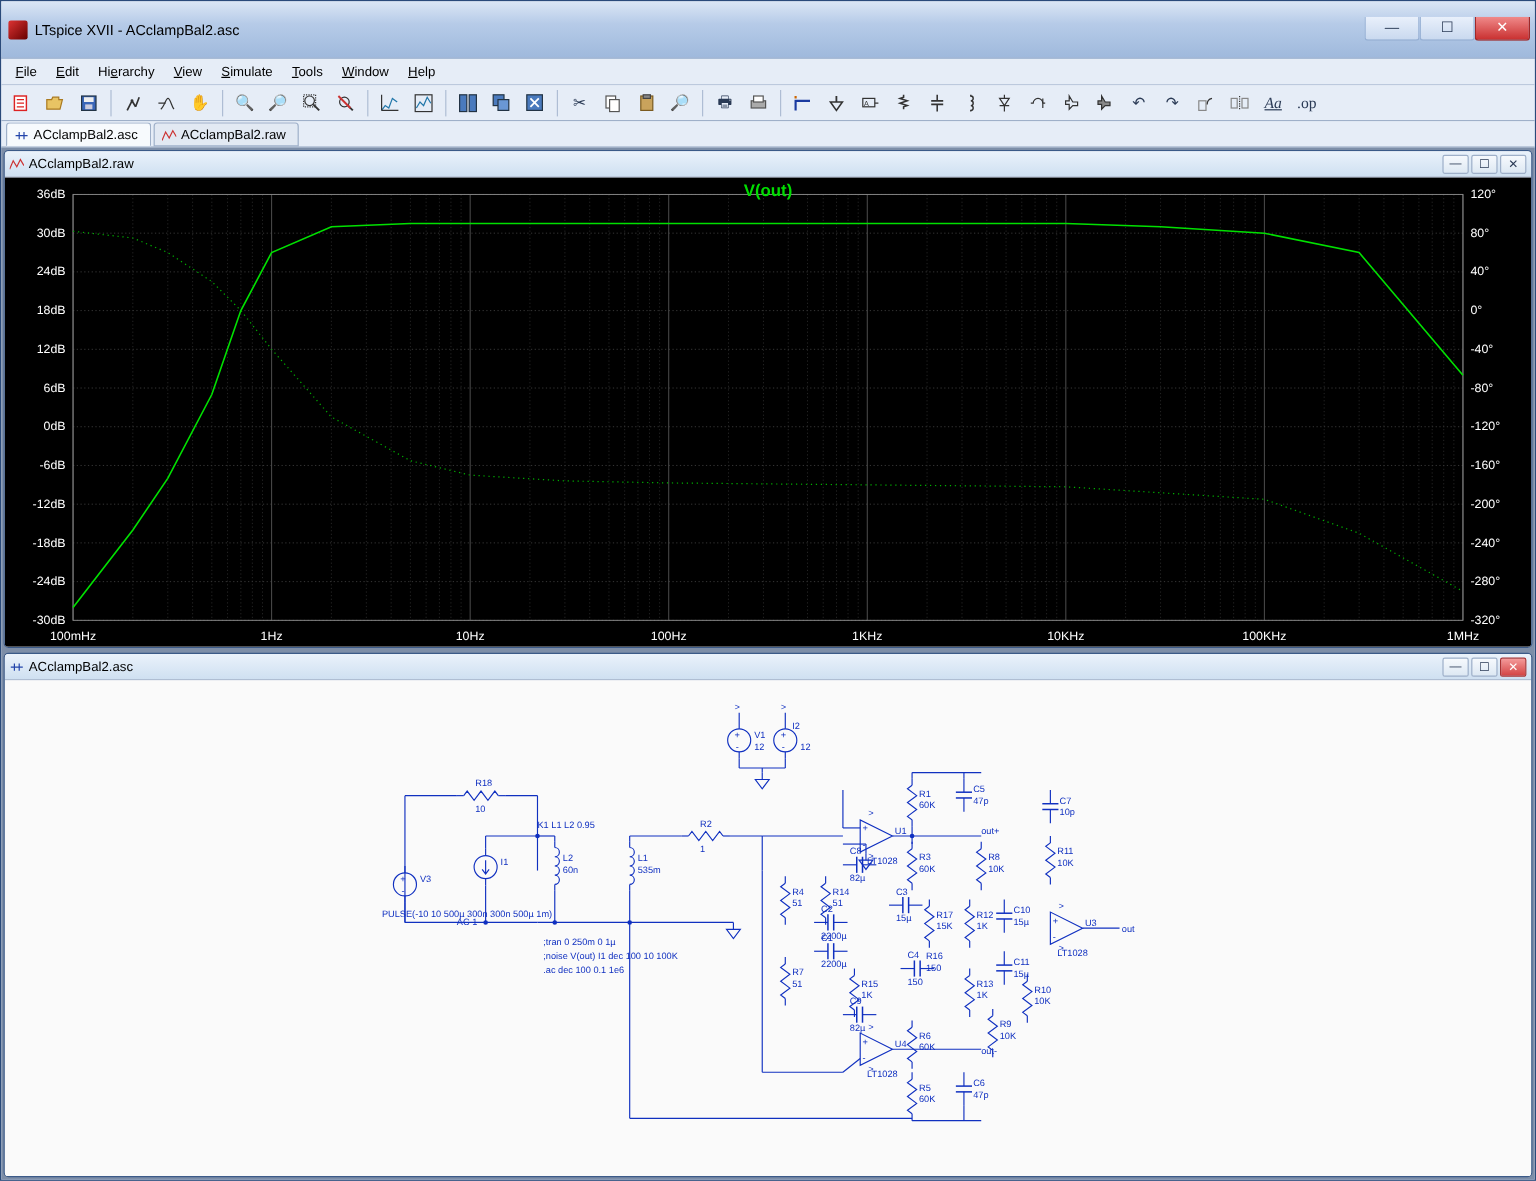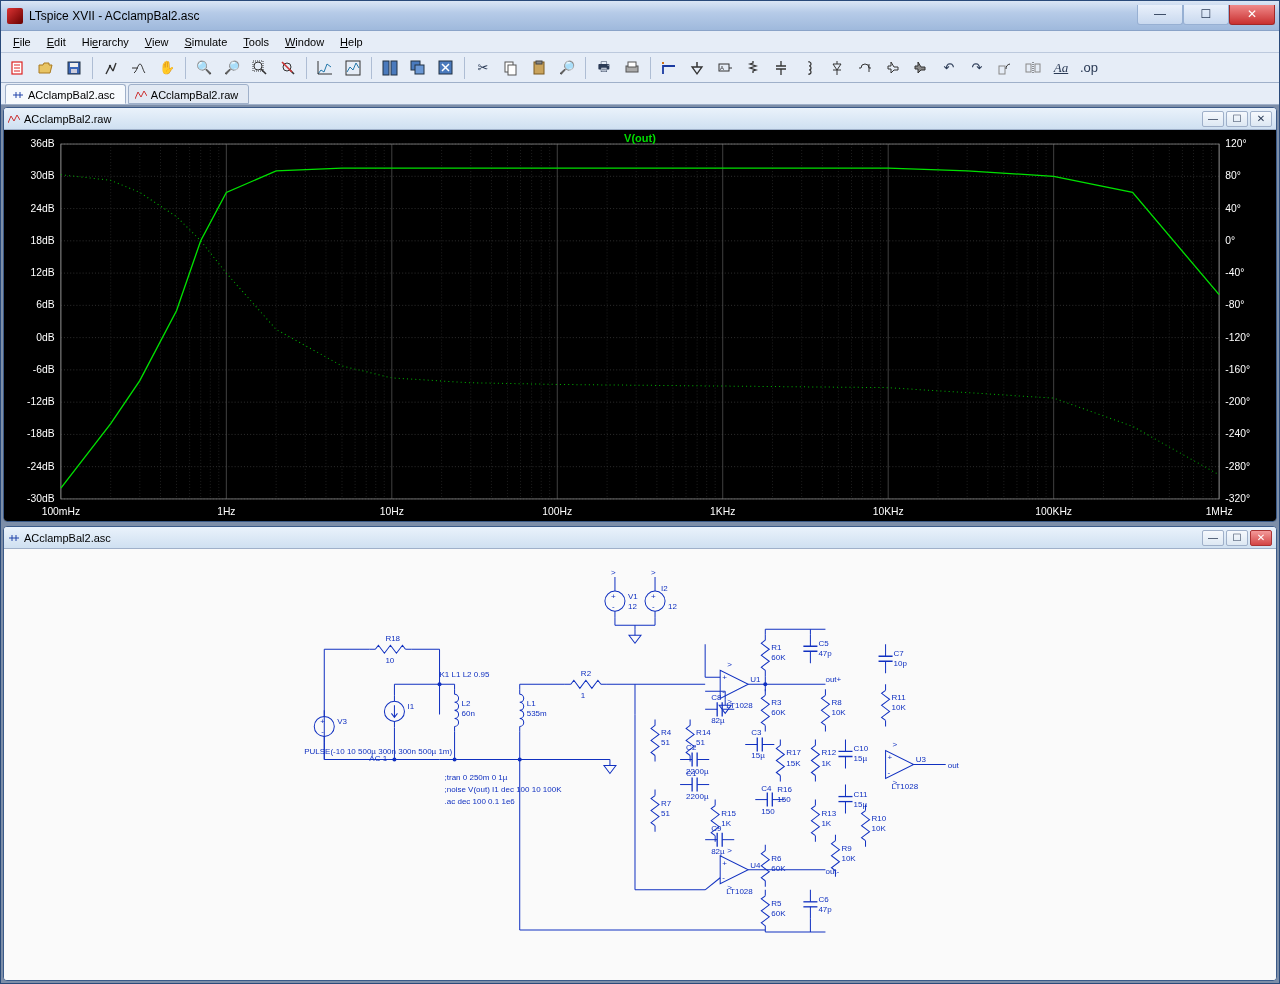--- a/index.html
+++ b/index.html
@@ -9,21 +9,21 @@
     background: #cfd8e8;
     width: 1280px;
     height: 984px;
     overflow: hidden;
     display: flex;
     flex-direction: column;
     border: 1px solid #2a4a7a;
   }
   
   .titlebar {
-    height: 30px;
+    height: 48px;
     background: linear-gradient(to bottom,#dbe6f5 0%,#b6cbe8 40%,#9fb9dc 100%);
     display: flex;
     align-items: center;
     padding: 0 4px 0 6px;
     color: #000;
     border-bottom: 1px solid #8aa3c8;
   }
   .titlebar .app-icon {
     width: 16px; height: 16px;
     margin-right: 6px;
@@ -153,21 +153,21 @@
   .plot-pane {
     background:#000;
     position:relative;
     flex:1;
     overflow:hidden;
   }
   .plot-svg { width:100%; height:100%; display:block; }
   .tracelabel {
     position:absolute;
     top:2px; left:50%; transform:translateX(-50%);
-    color:#00dd00; font-size:11px; font-weight:bold;
+    color:#00dd00; font-size:14px; font-weight:bold;
     cursor:default;
   }
   
   .schem-pane {
     background:#fafafa;
     flex:1;
     position:relative;
     overflow:hidden;
   }
   .schem-svg { width:100%; height:100%; display:block; }
@@ -377,21 +377,21 @@
       </svg>
   </div>
   <div class="tb-btn">
     <svg viewBox="0 0 16 16">
         <rect x="1" y="4" width="5" height="8" fill="none" stroke="#888"></rect>
         <line x1="8" y1="2" x2="8" y2="14" stroke="#333" stroke-dasharray="1 1"></line>
         <rect x="10" y="4" width="5" height="8" fill="none" stroke="#888"></rect>
       </svg>
   </div>
   <div class="tb-btn" style="font-style:italic;font-family:serif;text-decoration:underline;">Aa</div>
-  <div class="tb-btn" style="font-family:Liberation Sans, sans-serif;">.op</div>
+  <div class="tb-btn" style="font-family:Liberation Serif, serif;">.op</div>
 </div>
 
 <div class="doctab-strip">
   <div class="doctab">
     <svg class="tabicon" viewBox="0 0 12 12">
         <path d="M1 6 h3 m0 -3 v6 m0 -3 h4 m0 -3 v6 m0 -3 h3" stroke="#2244aa" stroke-width="1"></path>
       </svg>
     <span>ACclampBal2.asc</span>
   </div>
   <div class="doctab inactive">

